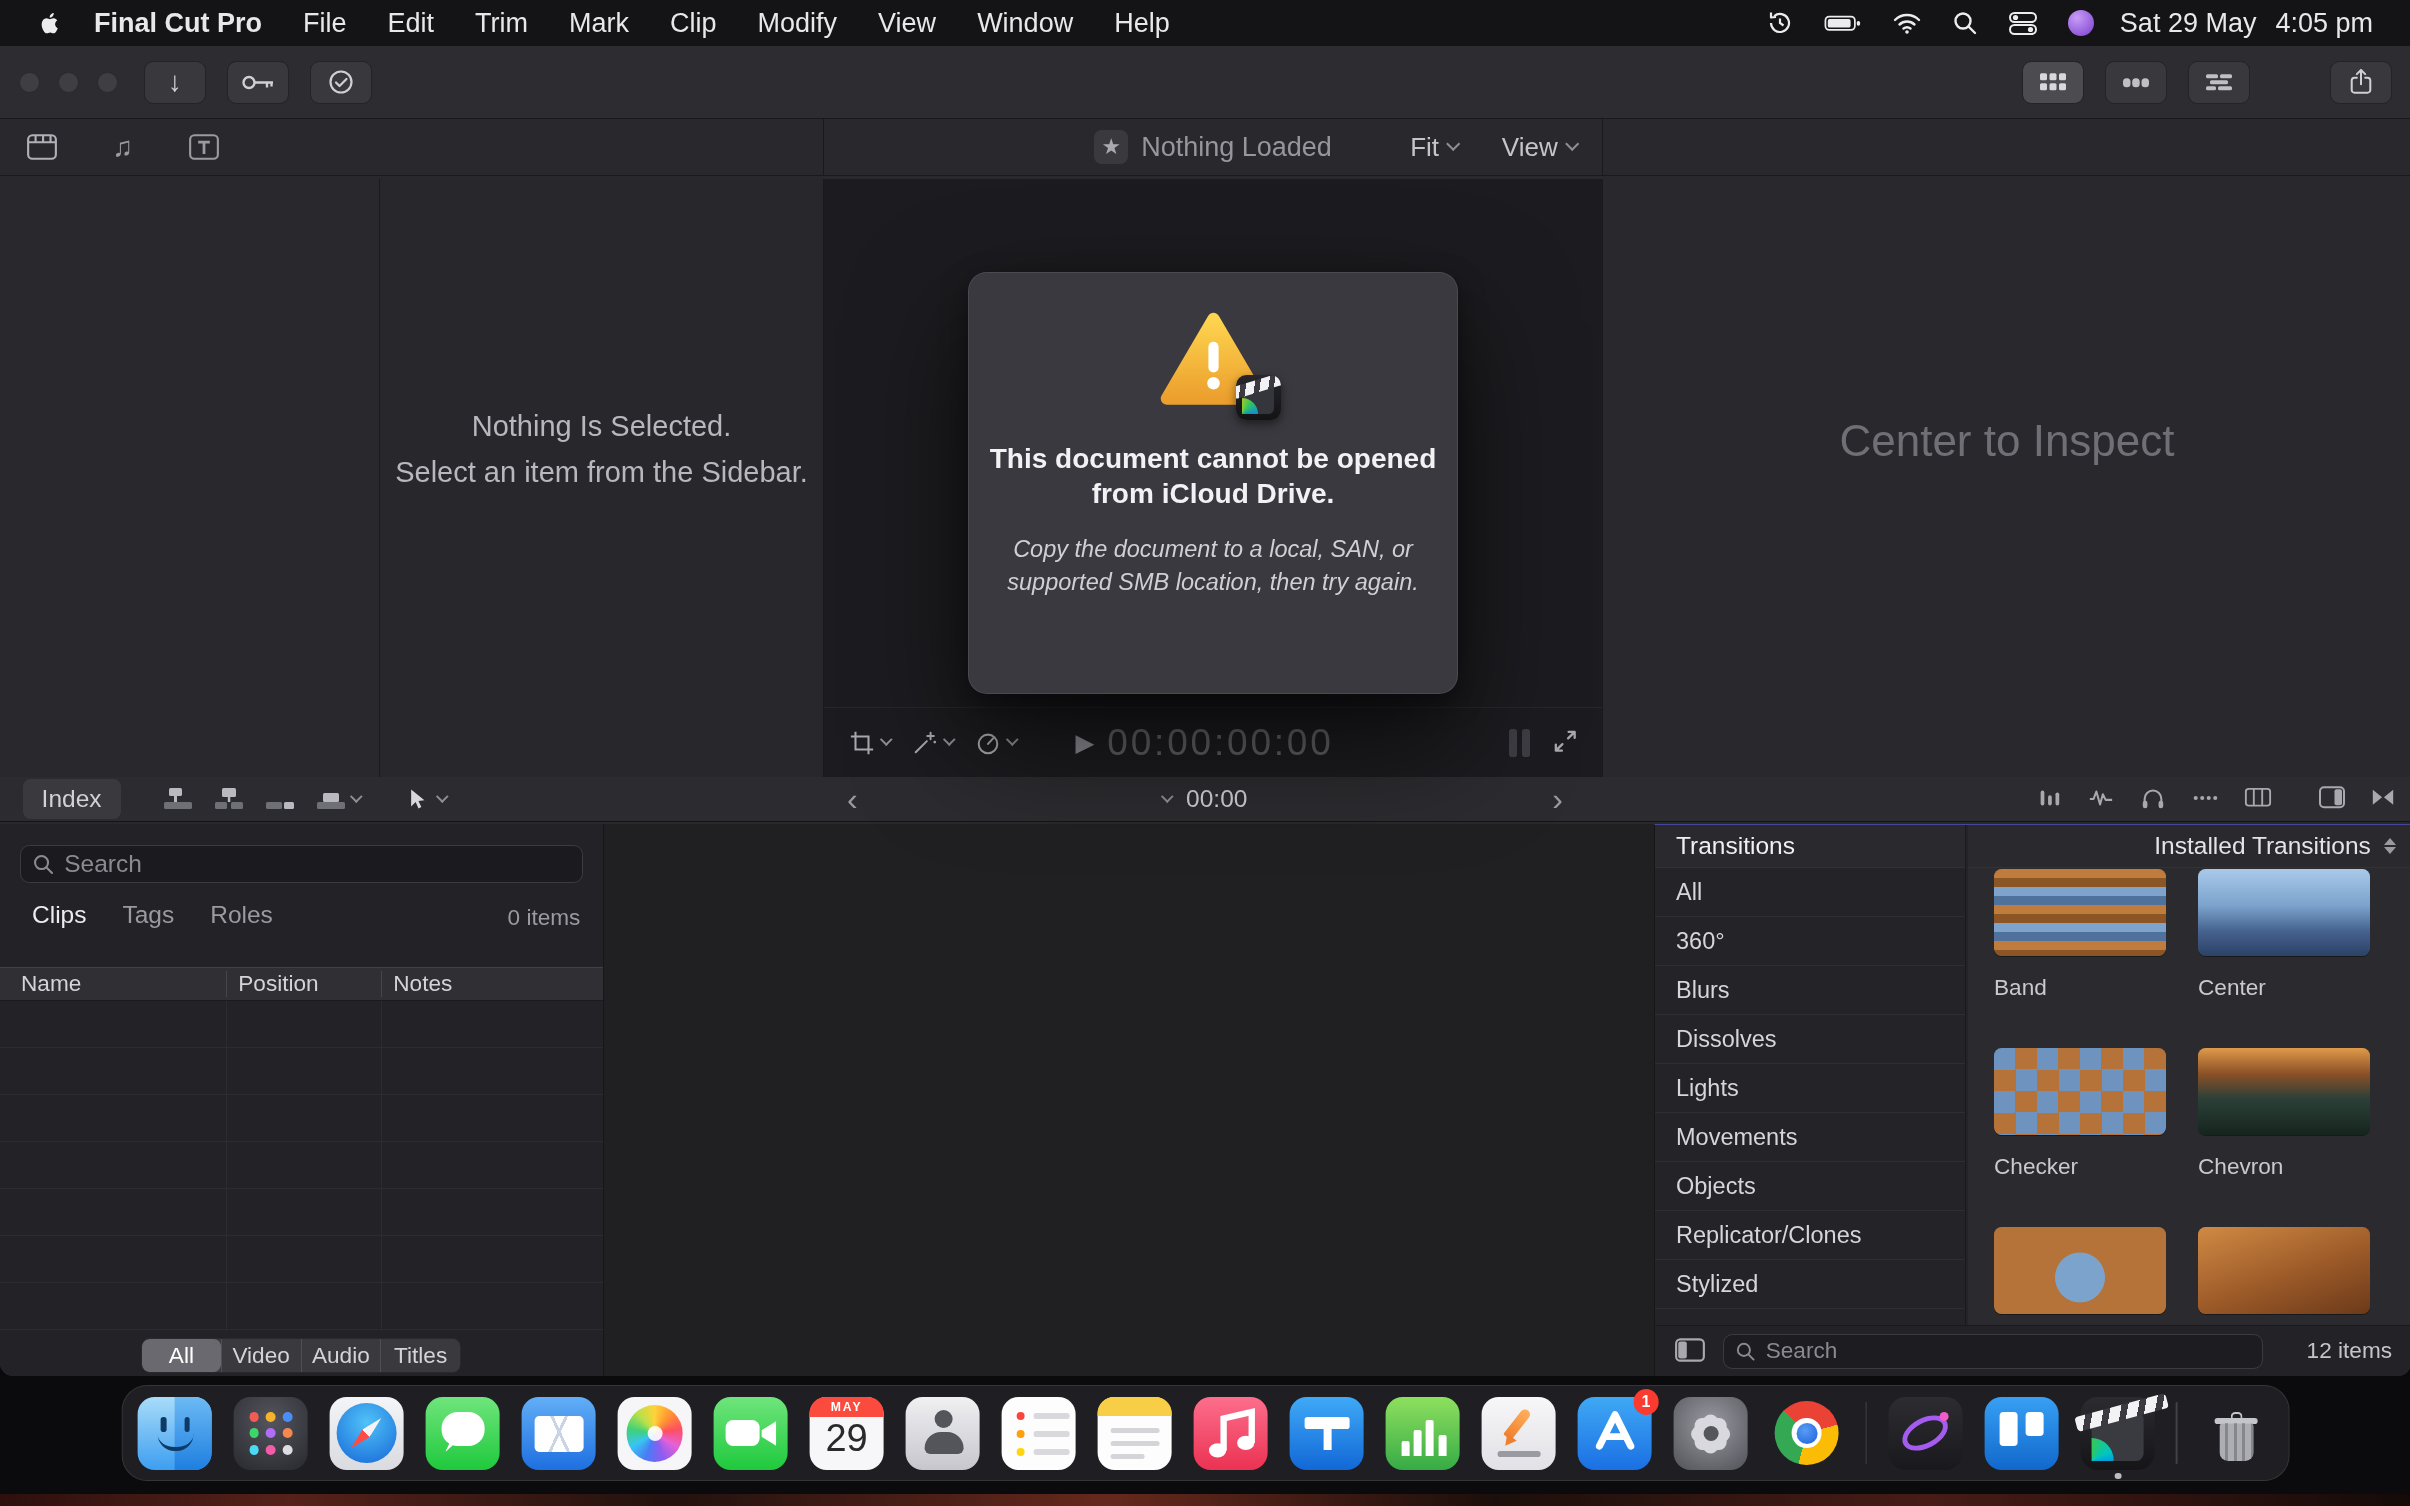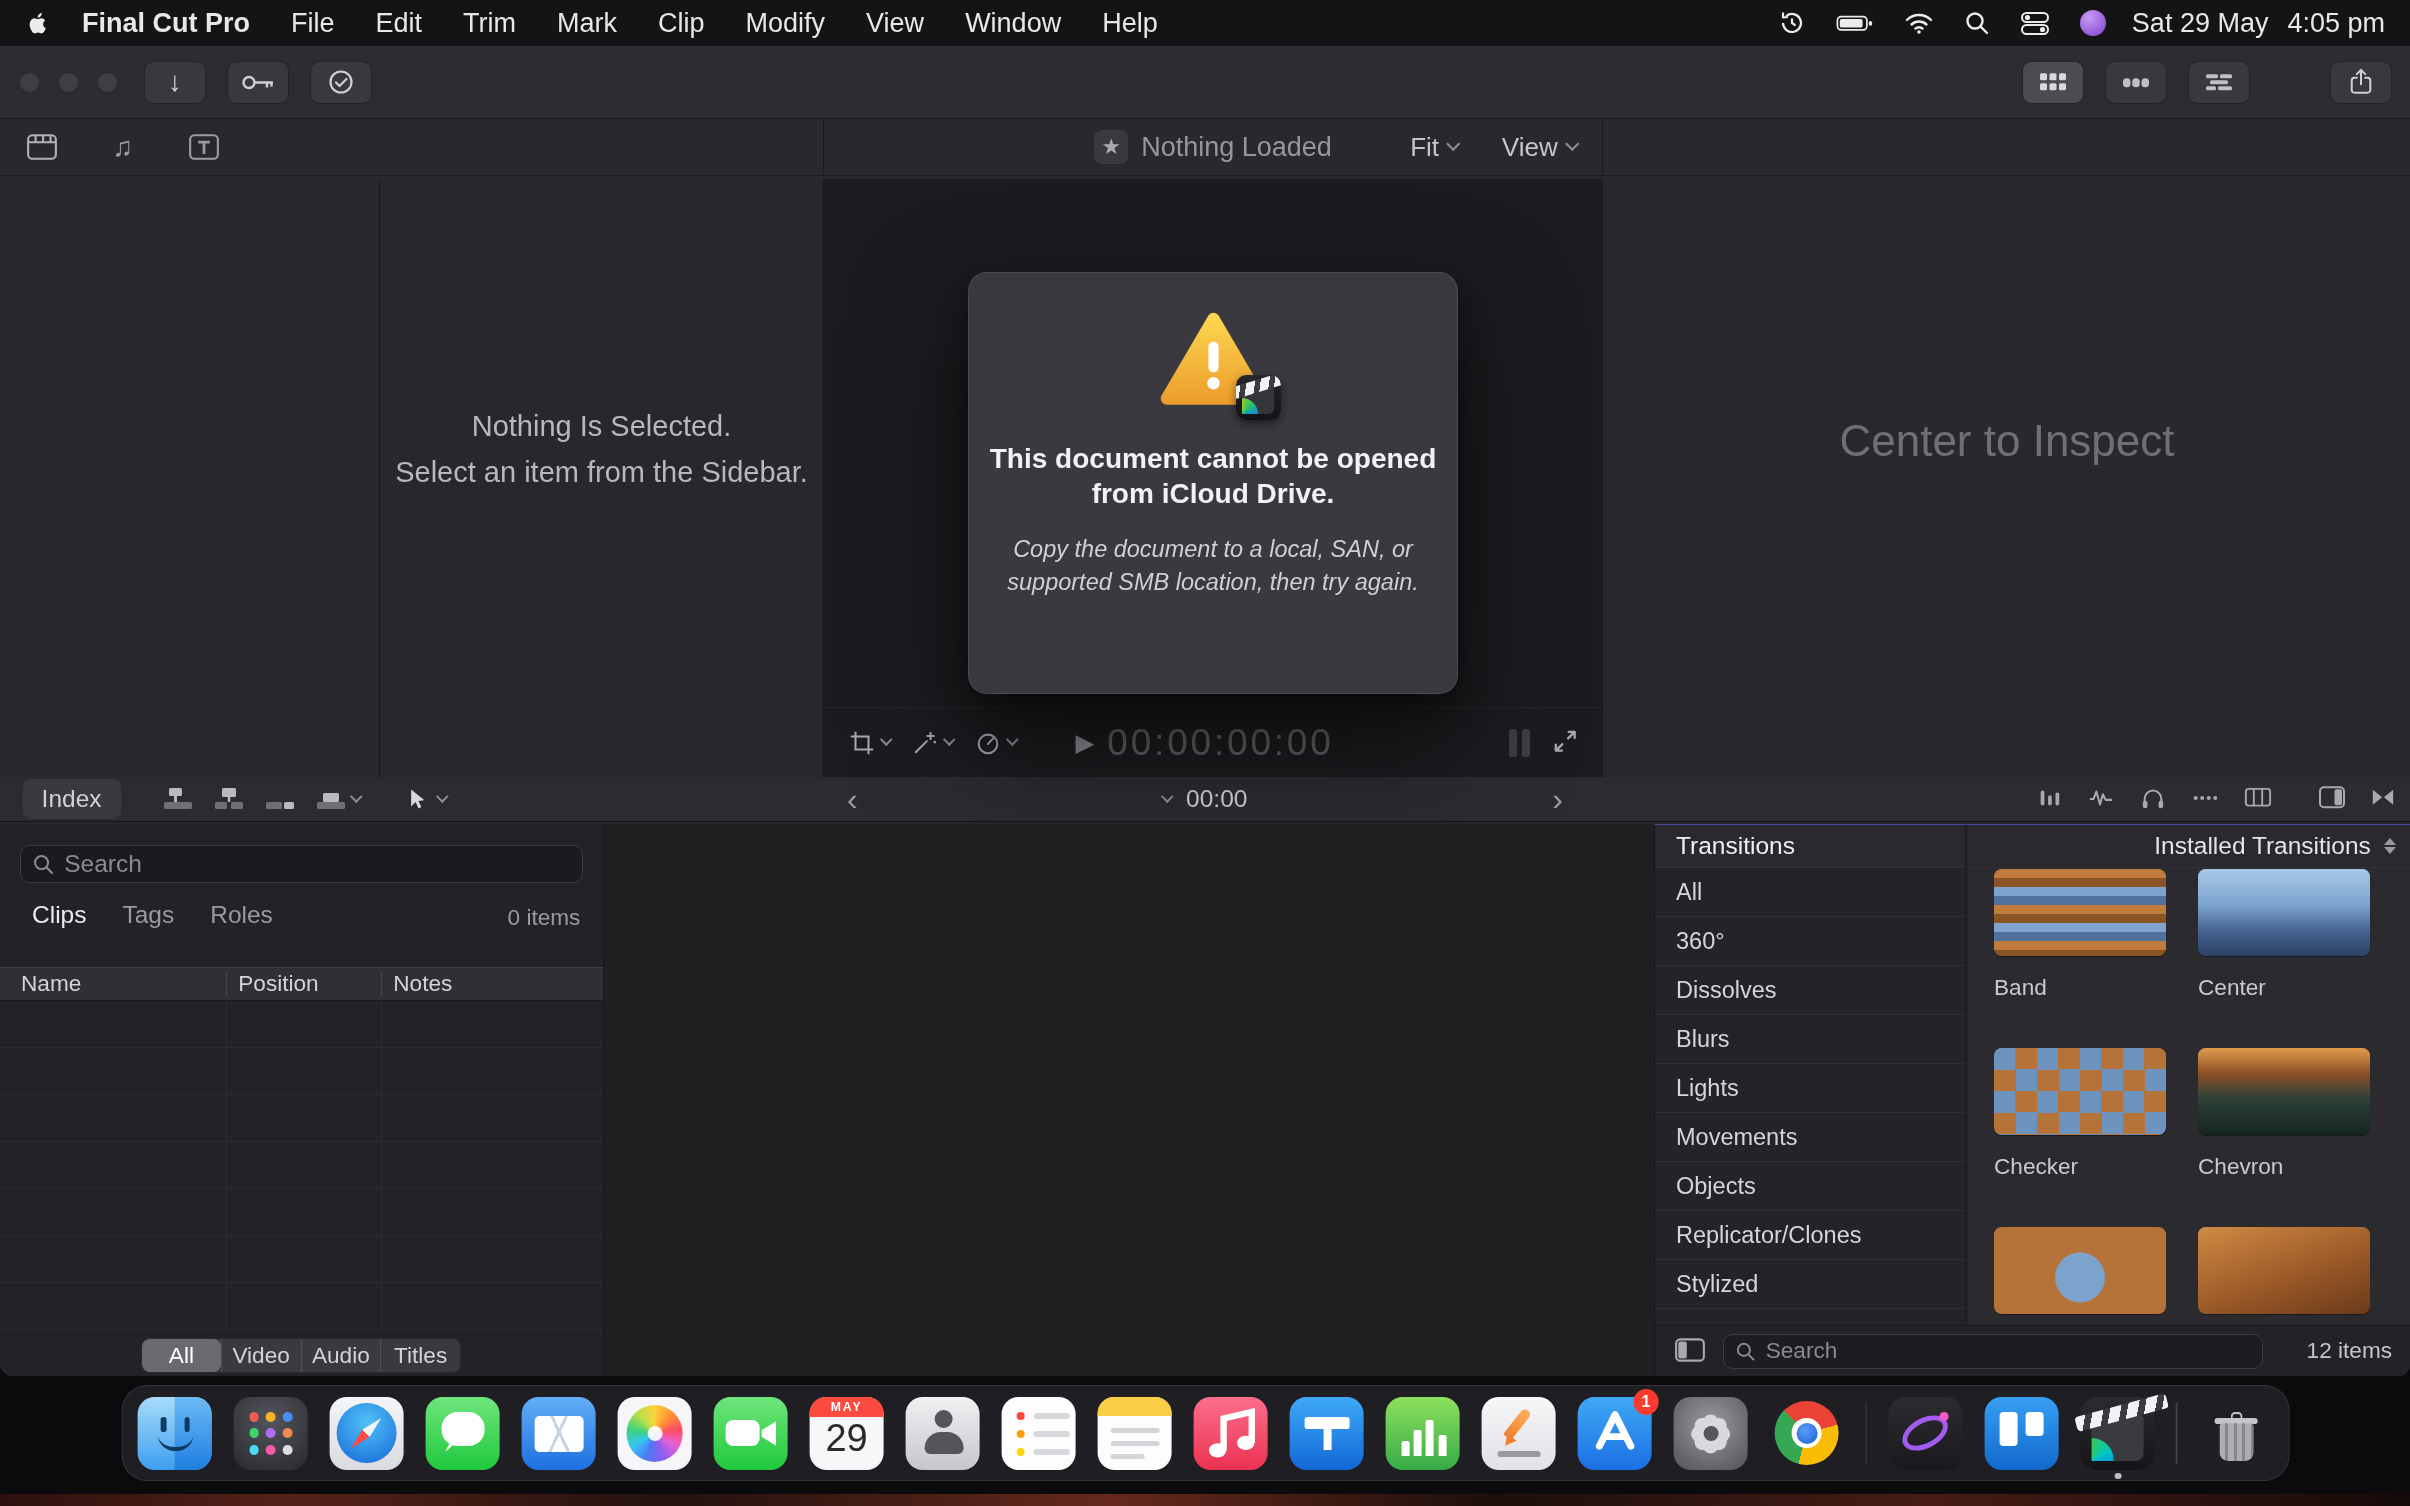--- a/index.html
+++ b/index.html
@@ -2,21 +2,21 @@
 <html style="font-size:15px"><head>
 <meta charset="utf-8">
 <style>
   * { box-sizing: border-box; margin: 0; padding: 0; }
   html,body { width: 2411px; height: 1507px; background:#0a0a0c; }
   body { font-family: "Liberation Sans", "DejaVu Sans", sans-serif; color:#e8e8ea;
          -webkit-font-smoothing: antialiased; overflow: hidden; position: relative; }
 
   
   .menubar { position:absolute; top:0; left:0; width:2411px; height:46px; background:#141417;
-             display:flex; align-items:center; padding:0 26px; font-size:27px; z-index:40; }
+             display:flex; align-items:center; padding:0 38px; font-size:27px; z-index:40; }
   .menubar .apple { width:28px; height:28px; display:flex; align-items:center; margin-right:28px; }
   .menubar .appname { font-weight:700; margin-right:41px; white-space:nowrap; }
   .menubar .mitem { margin-right:41px; white-space:nowrap; }
   .menubar .spacer { flex:1; }
   .statusicons { display:flex; align-items:center; gap:30px; margin-right:26px; }
   .statusicons svg { display:block; }
   .assistant-dot { width:26px; height:26px; border-radius:50%;
                    background: radial-gradient(circle at 35% 30%, #c89cf5, #7a3fd0); }
   .clock { display:flex; gap:19px; font-size:27px; white-space:nowrap; }
 
@@ -677,22 +677,22 @@
       </div>
     </div>
 
     <div class="timeline-area"></div>
 
     <div class="transitions">
       <div class="tcats">
         <div class="tcats-head">Transitions</div>
         <div class="cat-row">All</div>
         <div class="cat-row">360°</div>
+        <div class="cat-row">Blurs</div>
         <div class="cat-row">Dissolves</div>
-        <div class="cat-row">Blurs</div>
         <div class="cat-row">Lights</div>
         <div class="cat-row">Movements</div>
         <div class="cat-row">Objects</div>
         <div class="cat-row">Replicator/Clones</div>
         <div class="cat-row">Stylized</div>
       </div>
       <div class="tbrowser">
         <div class="tb-head">
           <span>Installed Transitions</span>
           <span class="sortarrows">

